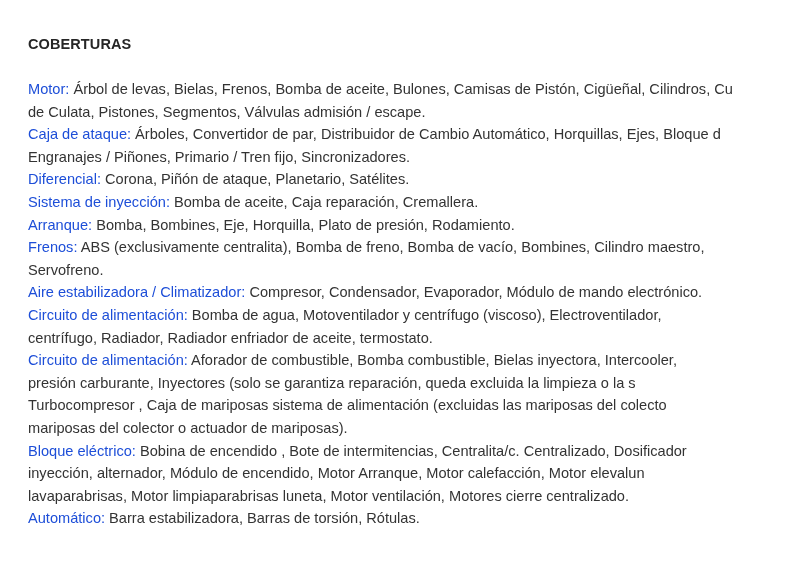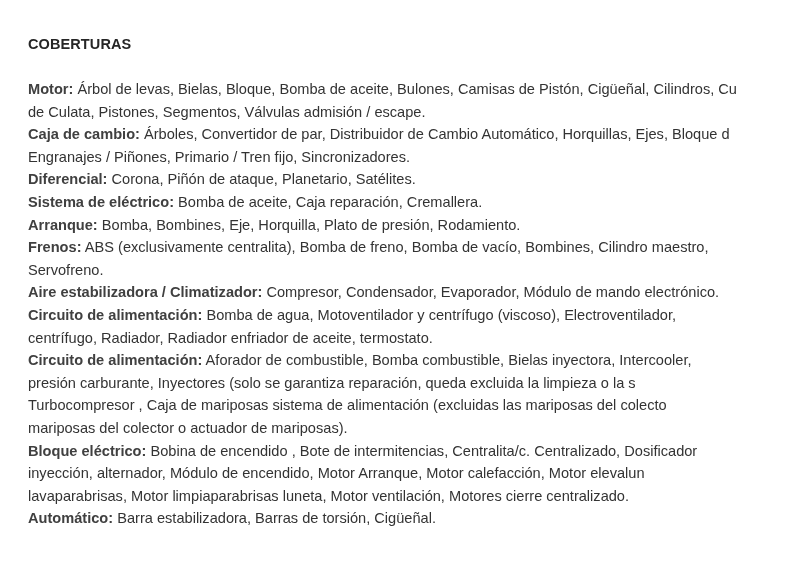--- a/index.html
+++ b/index.html
@@ -40,57 +40,57 @@
       font-size: 14.6px;
       line-height: 22.6px;
       color: #333333;
       white-space: nowrap;
     }
     .line {
       display: block;
       height: 22.6px;
     }
     .label {
-      font-weight: bold;
-      color: #404040;
+      font-weight: normal;
+      color: #1d4ed8;
     }
     .corner-bl, .corner-br {
       position: absolute;
       bottom: 0;
       width: 6px;
       height: 6px;
       background: #1a1a1a;
     }
     .corner-bl { left: 0; border-top-right-radius: 6px; }
     .corner-br { right: 0; border-top-left-radius: 6px; }
   </style>
 </head>
 <body>
 
 <div class="page">
   <div class="title">COBERTURAS</div>
 
   <div class="content">
 
     <div>
-      <span class="line"><span class="label">Motor:</span><span> Árbol de levas, Bielas, Bloque, Bomba de aceite, Bulones, Camisas de Pistón, Cigüeñal, Cilindros, Cu</span></span>
+      <span class="line"><span class="label">Motor:</span><span> Árbol de levas, Bielas, Frenos, Bomba de aceite, Bulones, Camisas de Pistón, Cigüeñal, Cilindros, Cu</span></span>
       <span class="line">de Culata, Pistones, Segmentos, Válvulas admisión / escape.</span>
     </div>
 
     <div>
-      <span class="line"><span class="label">Caja de cambio:</span><span> Árboles, Convertidor de par, Distribuidor de Cambio Automático, Horquillas, Ejes, Bloque d</span></span>
+      <span class="line"><span class="label">Caja de ataque:</span><span> Árboles, Convertidor de par, Distribuidor de Cambio Automático, Horquillas, Ejes, Bloque d</span></span>
       <span class="line">Engranajes / Piñones, Primario / Tren fijo, Sincronizadores.</span>
     </div>
 
     <div>
       <span class="line"><span class="label">Diferencial:</span><span> Corona, Piñón de ataque, Planetario, Satélites.</span></span>
     </div>
 
     <div>
-      <span class="line"><span class="label">Sistema de eléctrico:</span><span> Bomba de aceite, Caja reparación, Cremallera.</span></span>
+      <span class="line"><span class="label">Sistema de inyección:</span><span> Bomba de aceite, Caja reparación, Cremallera.</span></span>
     </div>
 
     <div>
       <span class="line"><span class="label">Arranque:</span><span> Bomba, Bombines, Eje, Horquilla, Plato de presión, Rodamiento.</span></span>
     </div>
 
     <div>
       <span class="line"><span class="label">Frenos:</span><span> ABS (exclusivamente centralita), Bomba de freno, Bomba de vacío, Bombines, Cilindro maestro,</span></span>
       <span class="line">Servofreno.</span>
     </div>
@@ -111,19 +111,19 @@
       <span class="line">mariposas del colector o actuador de mariposas).</span>
     </div>
 
     <div>
       <span class="line"><span class="label">Bloque eléctrico:</span><span> Bobina de encendido , Bote de intermitencias, Centralita/c. Centralizado, Dosificador</span></span>
       <span class="line">inyección, alternador, Módulo de encendido, Motor Arranque, Motor calefacción, Motor elevalun</span>
       <span class="line">lavaparabrisas, Motor limpiaparabrisas luneta, Motor ventilación, Motores cierre centralizado.</span>
     </div>
 
     <div>
-      <span class="line"><span class="label">Automático:</span><span> Barra estabilizadora, Barras de torsión, Cigüeñal.</span></span>
+      <span class="line"><span class="label">Automático:</span><span> Barra estabilizadora, Barras de torsión, Rótulas.</span></span>
     </div>
   </div>
 
   <div class="corner-bl"></div>
   <div class="corner-br"></div>
 </div>
 
 </body></html>

